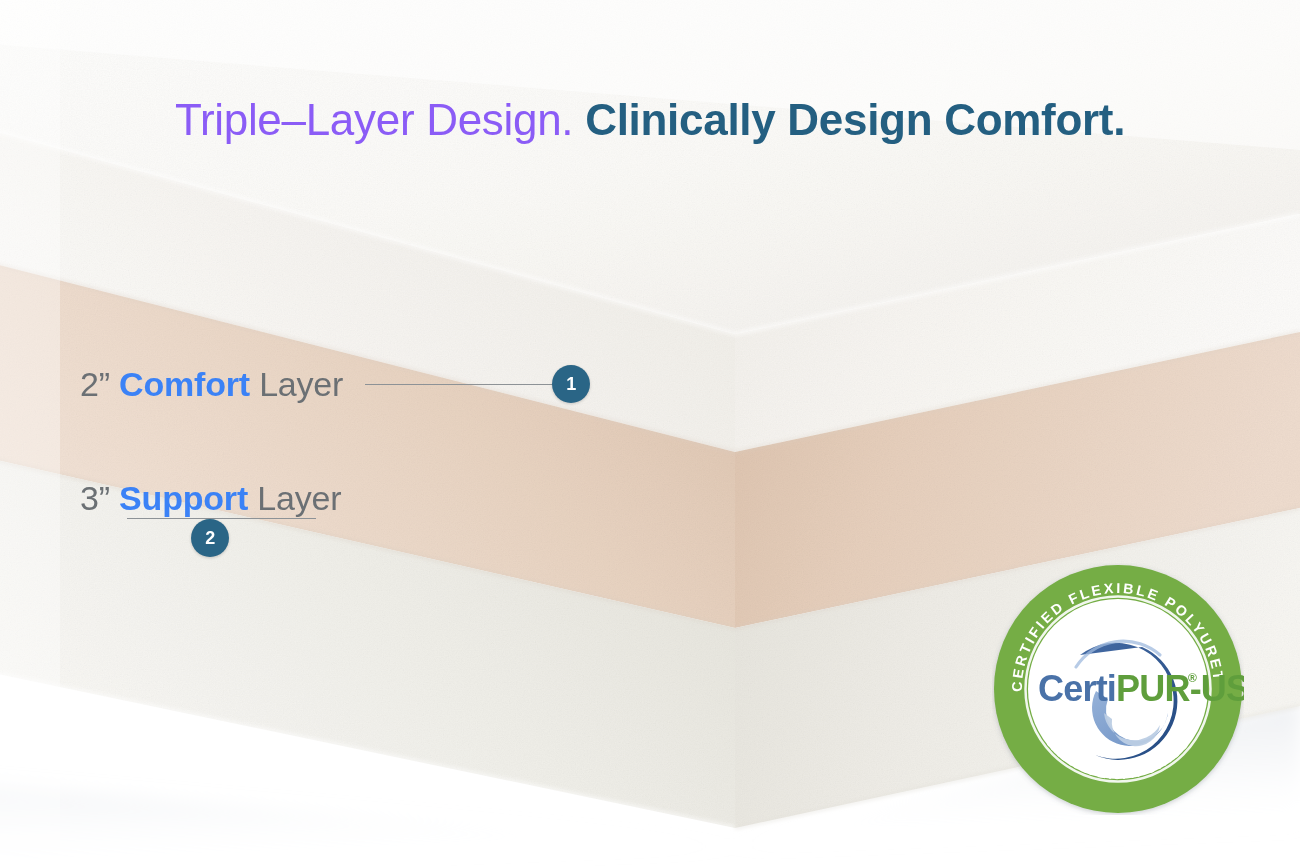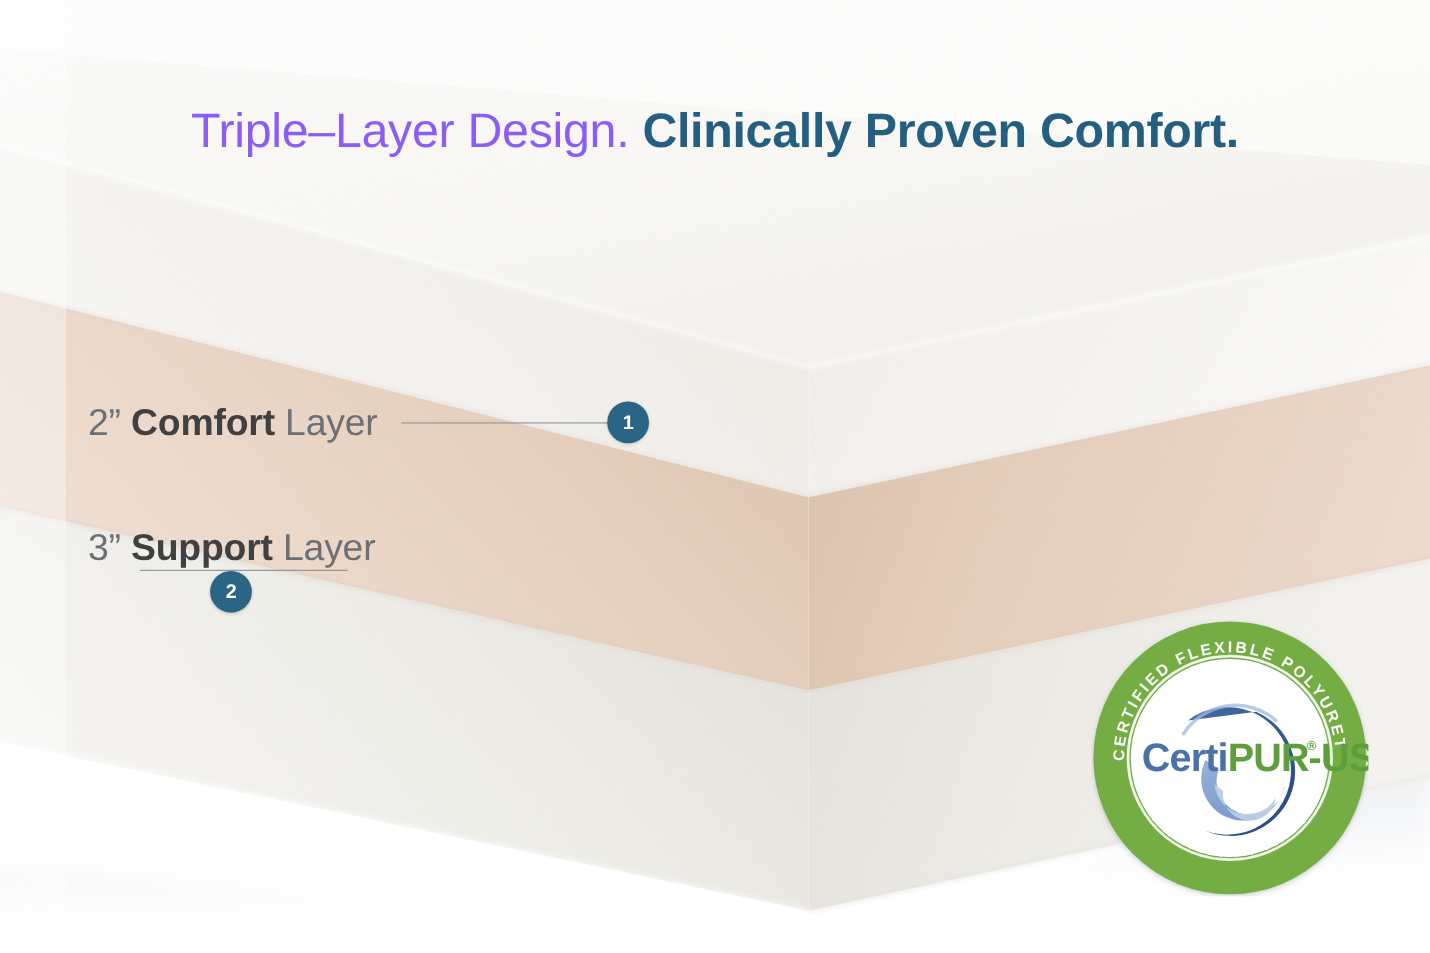--- a/index.html
+++ b/index.html
@@ -57,21 +57,21 @@
     z-index: 40;
   }
   .callout-label {
     font-size: 34px;
     color: #6b7074;
     white-space: nowrap;
     letter-spacing: -0.2px;
   }
   .callout-label .thick {
     font-weight: 700;
-    color: #404040;
+    color: #3b82f6;
   }
   .callout-leader {
     height: 1px;
     background: #8d9296;
     margin-left: 22px;
     flex: 0 0 auto;
   }
   .callout-badge {
     width: 38px;
     height: 38px;
@@ -211,21 +211,21 @@
 
       <polyline points="-60,662 735,828" fill="none" stroke="#ffffff" stroke-opacity="0.8" stroke-width="3" filter="url(#softBlur)"></polyline>
       <polyline points="735,828 1300,706" fill="none" stroke="#e3e1da" stroke-opacity="0.9" stroke-width="2" filter="url(#softBlur)"></polyline>
 
       <rect x="-60" y="0" width="120" height="866" fill="#ffffff" opacity="0.35"></rect>
     </g>
   </svg>
 
   <div id="headline">
     <span class="hl-normal">Triple–Layer Design.</span>
-    <span class="hl-accent">Clinically Proven Comfort.</span>
+    <span class="hl-accent">Clinically Design Comfort.</span>
   </div>
 
   <div class="callout" id="callout-1">
     <span class="callout-label">
       <span>2”</span>
       <span class="thick">Comfort</span>
       <span>Layer</span>
     </span>
     <span class="callout-leader" style="width:188px"></span>
     <span class="callout-badge">1</span>

